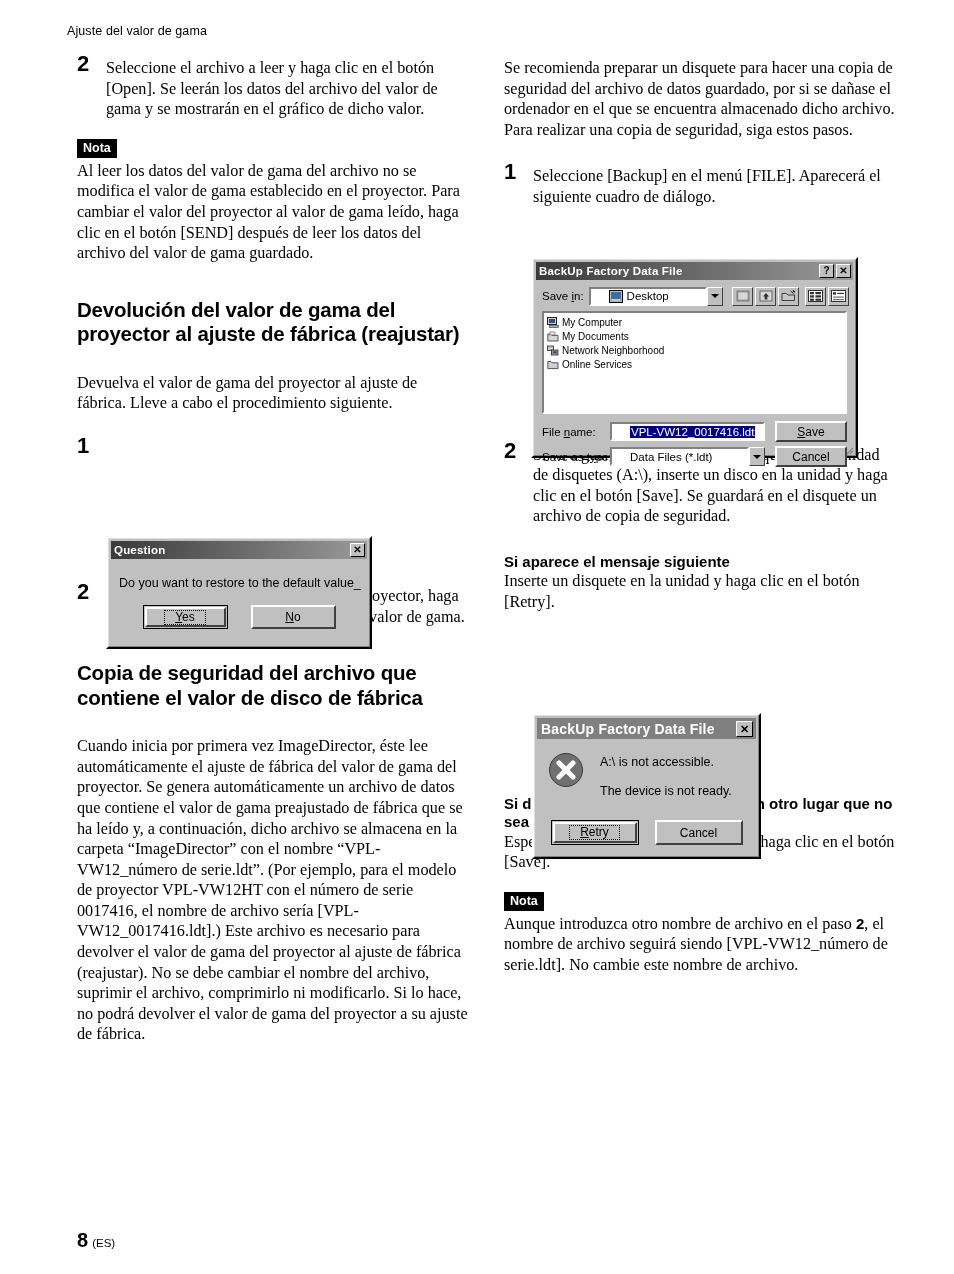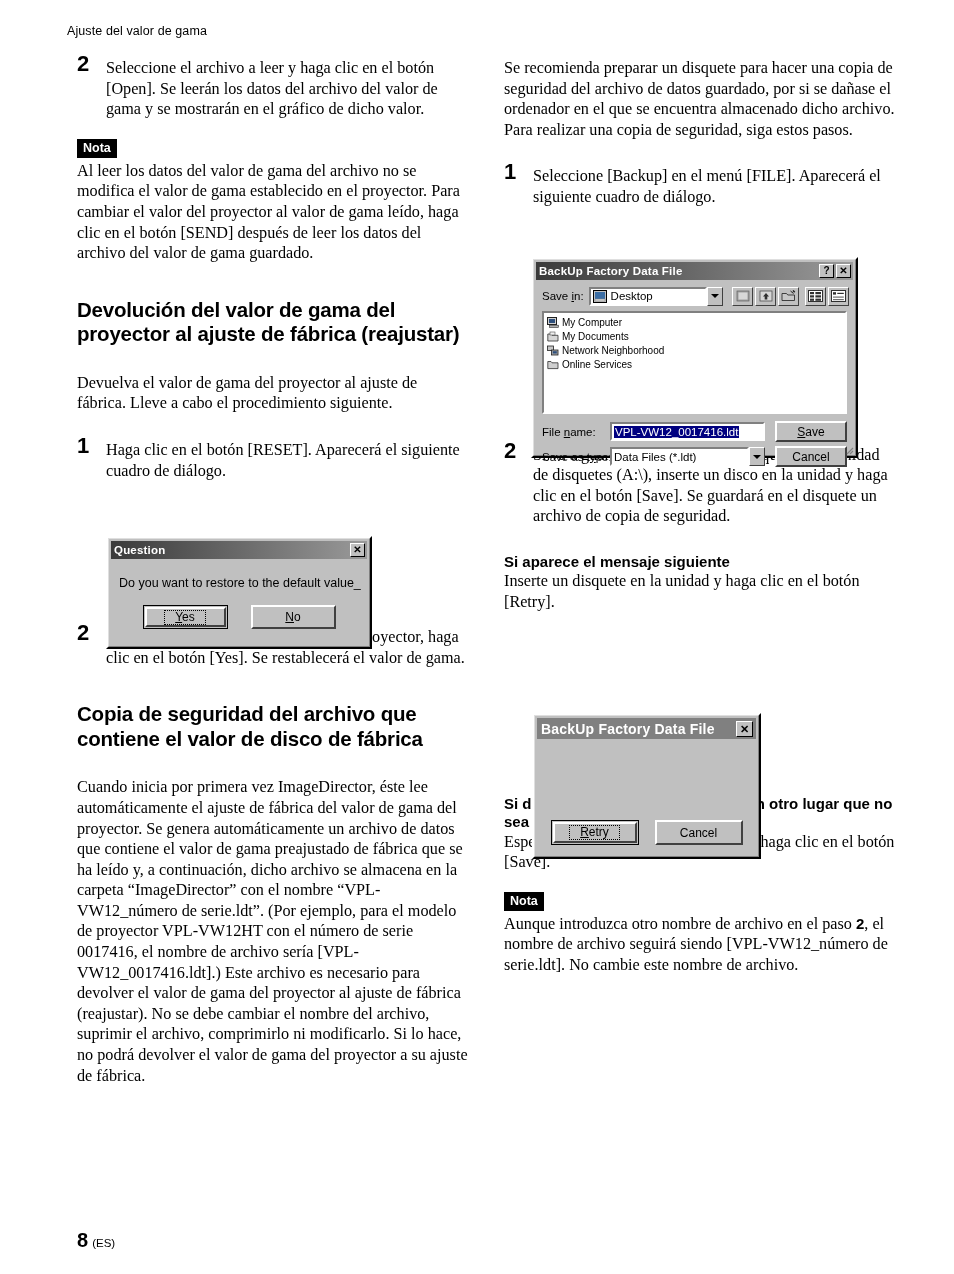--- a/index.html
+++ b/index.html
@@ -196,21 +196,21 @@
     background: #ffffff;
     border-top: 2px solid #808080;
     border-left: 2px solid #808080;
     border-right: 2px solid #ffffff;
     border-bottom: 2px solid #ffffff;
     box-sizing: border-box;
     font-size: 11.5px;
     color: #000;
     display: flex;
     align-items: center;
-    padding: 0 2px;
+    padding: 0 18px;
     overflow: hidden;
     white-space: nowrap;
   }
   .combo-arrow {
     width: 16px;
     background: #c0c0c0;
     border-top: 1px solid #ffffff;
     border-left: 1px solid #ffffff;
     border-right: 1px solid #404040;
     border-bottom: 1px solid #404040;
@@ -456,21 +456,20 @@
     <h2 class="sect">Devolución del valor de gama del proyector al ajuste de fábrica (reajustar)</h2>
 
     <div class="gap-l"></div>
 
     <p class="body">Devuelva el valor de gama del proyector al ajuste de fábrica. Lleve a cabo el procedimiento siguiente.</p>
 
     <div class="gap-l"></div>
 
     <div class="step">
       <span class="num">1</span>
-      <span class="txt">Haga clic en el botón [RESET]. Aparecerá el siguiente cuadro de diálogo.</span>
     </div>
 
     <div style="height:146px"></div>
 
     <div class="step">
       <span class="num">2</span>
       <span class="txt">Si desea reajustar el valor de gama del proyector, haga clic en el botón [Yes]. Se restablecerá el valor de gama.</span>
     </div>
 
     <div class="gap-xl"></div>
@@ -669,20 +668,31 @@
       </svg>
     </div>
   </div>
 
   <div class="w9x" id="error-dialog">
     <div class="w9x-inner">
       <div class="titlebar2">
         <span class="tt">BackUp Factory Data File</span>
         <span class="tbtn2">✕</span>
       </div>
+      <div class="ebody">
+        <svg width="40" height="40">
+          <circle cx="19" cy="19" r="16.5" fill="#707070"></circle>
+          <circle cx="19" cy="19" r="16.5" fill="none" stroke="#3d3d3d" stroke-width="1"></circle>
+          <path d="M12 12 L26 26 M26 12 L12 26" stroke="#ffffff" stroke-width="5" stroke-linecap="round"></path>
+        </svg>
+        <div class="etexts">
+          <div>A:\ is not accessible.</div>
+          <div>The device is not ready.</div>
+        </div>
+      </div>
       <div class="ebtns">
         <div class="btn9x default">
           <div class="inner">
               <span class="focus"><span class="u">R</span><span>etry</span></span>
             </div>
         </div>
         <div class="btn9x">Cancel</div>
       </div>
     </div>
   </div>

